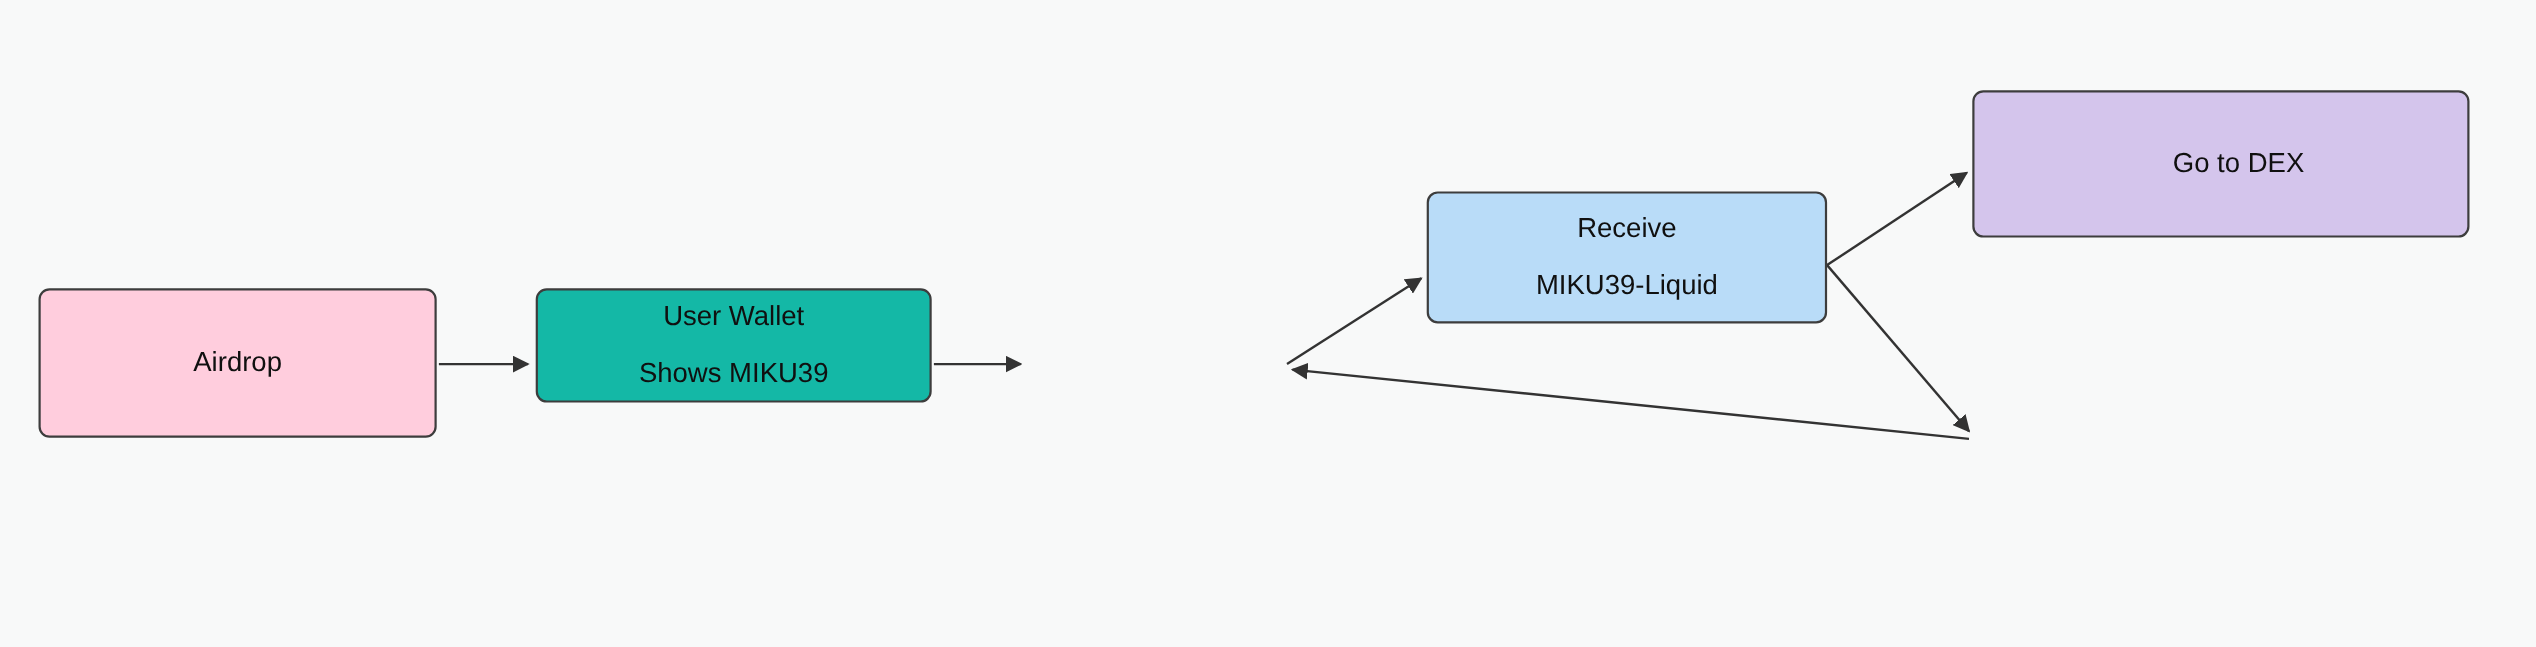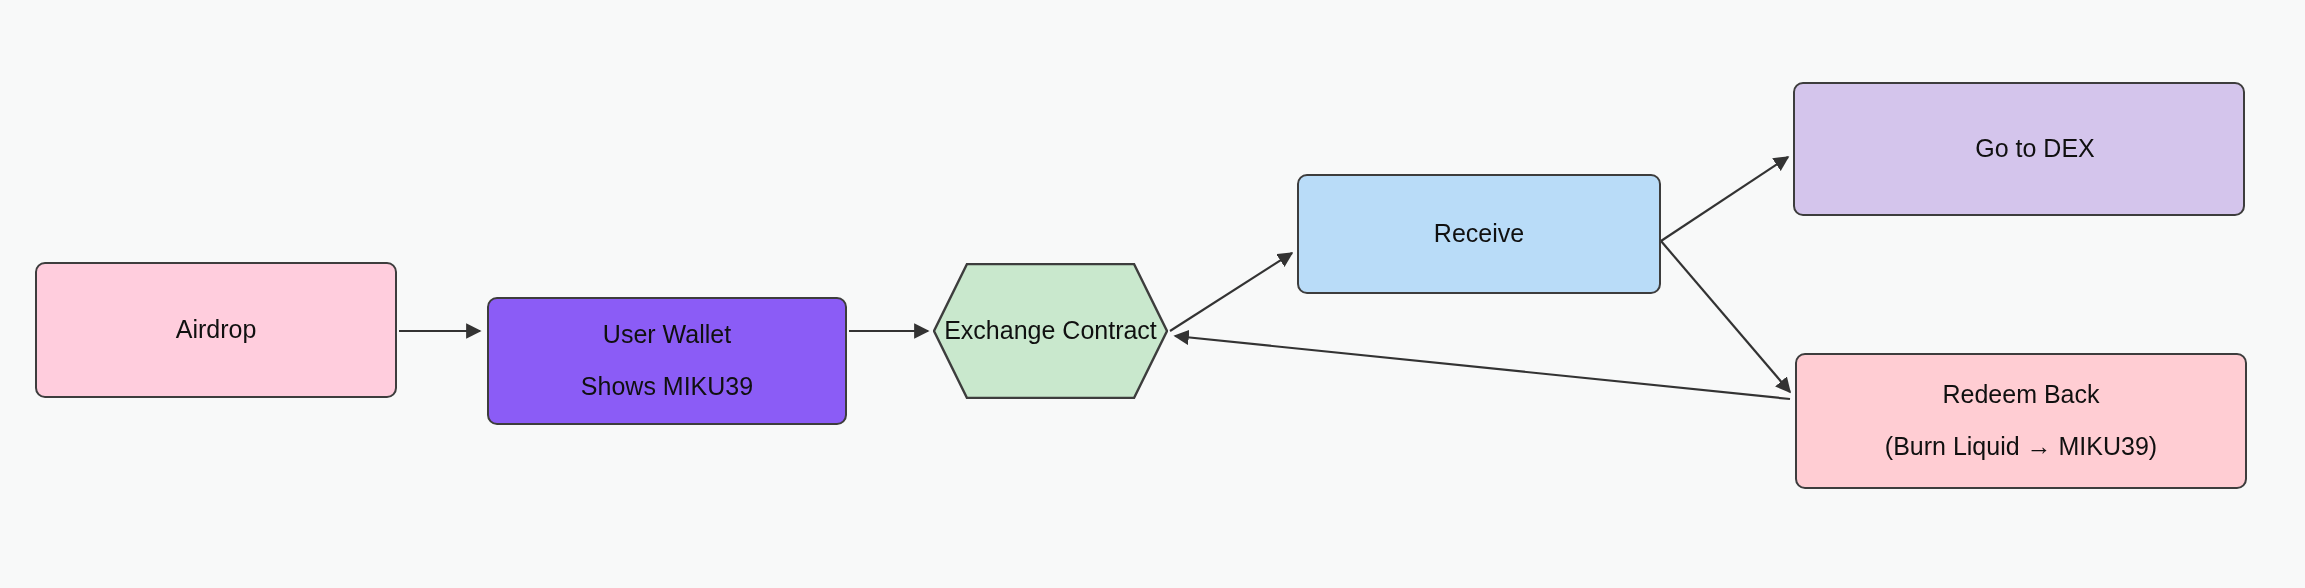--- a/index.html
+++ b/index.html
@@ -86,41 +86,29 @@
 
     <line x1="1661" y1="241" x2="1790" y2="392" stroke="#333333" stroke-width="2.2" marker-end="url(#arrow)"></line>
 
     <line x1="1790" y1="399" x2="1175" y2="336" stroke="#333333" stroke-width="2.2" marker-end="url(#arrow)"></line>
   </svg>
 
   <div class="node" style="left:35px; top:262px; width:362px; height:136px; background:#ffcddd;">
     <span class="line1">Airdrop</span>
   </div>
 
-  <div class="node" style="left:487px; top:262px; width:360px; height:128px; background:#8b5cf6;margin-top:35px;">
+  <div class="node" style="left:487px; top:262px; width:360px; height:104px; background:#14b8a6;">
     <span class="line1">User Wallet</span>
     <span class="line2">Shows MIKU39</span>
   </div>
 
-  <div class="node-hex" style="left:933px; top:263px; width:235px; height:136px;">
-    <svg class="hex-shape" viewBox="0 0 235 136" preserveAspectRatio="none">
-      <polygon points="34,1 201,1 234,68 201,135 34,135 1,68" fill="#c9e8cd" stroke="#3d3d3d" stroke-width="2.4" vector-effect="non-scaling-stroke"></polygon>
-    </svg>
-    <div class="hex-text">
-      <span class="line1">Exchange</span>
-      <span class="line2">Contract</span>
-    </div>
-  </div>
 
   <div class="node" style="left:1297px; top:174px; width:364px; height:120px; background:#b9dcf8;">
     <span class="line1">Receive</span>
+    <span class="line2">MIKU39-Liquid</span>
   </div>
 
   <div class="node" style="left:1793px; top:82px; width:452px; height:134px; background:#d4c5ec;padding-left:32px;">
     <span class="line1">Go to DEX</span>
   </div>
 
-  <div class="node" style="left:1795px; top:353px; width:452px; height:136px; background:#ffcdd3;">
-    <span class="line1">Redeem Back</span>
-    <span class="line2">(Burn Liquid → MIKU39)</span>
-  </div>
 
 </div>
 
 </body></html>

